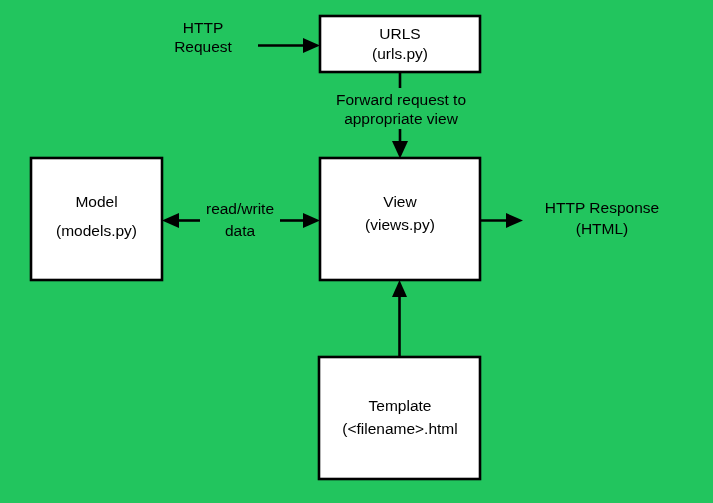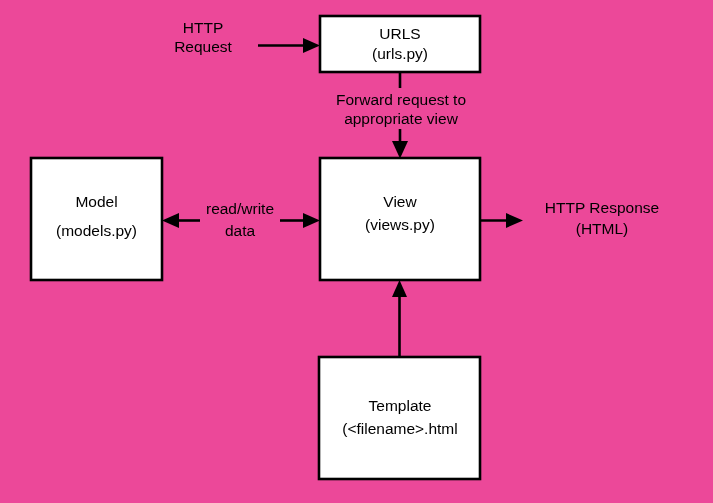--- a/index.html
+++ b/index.html
@@ -11,21 +11,21 @@
   body {
     width: 713px;
     height: 503px;
     overflow: hidden;
     font-family: "Liberation Sans", sans-serif;
   }
   #diagram-root {
     position: relative;
     width: 713px;
     height: 503px;
-    background: #ec4899;
+    background: #22c55e;
   }
   svg#diagram-svg {
     position: absolute;
     top: 0;
     left: 0;
     width: 713px;
     height: 503px;
     display: block;
   }
   .node-box {

